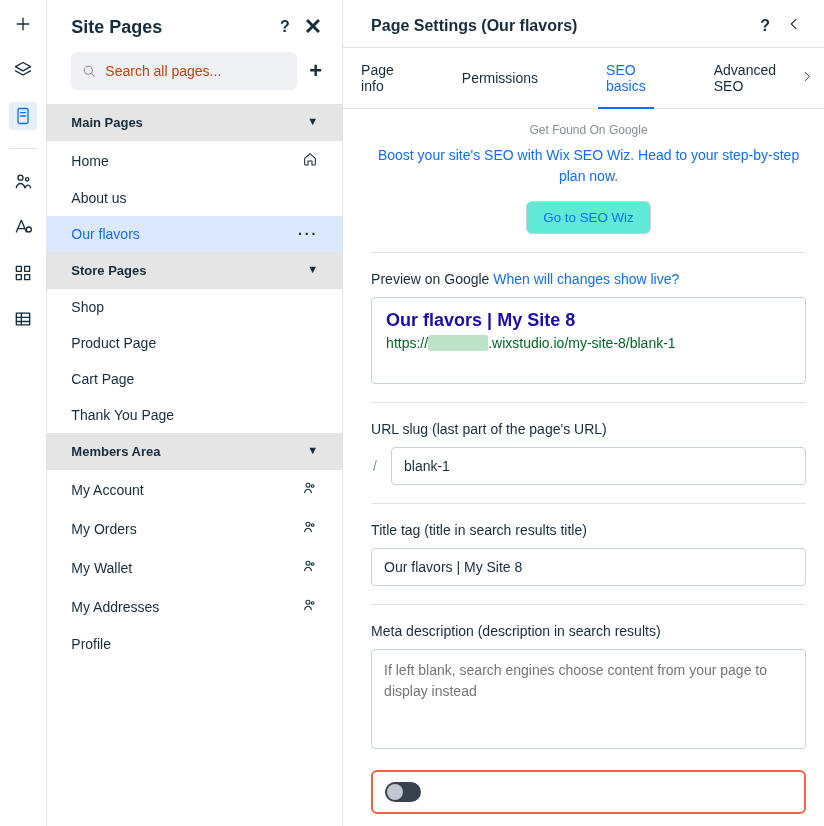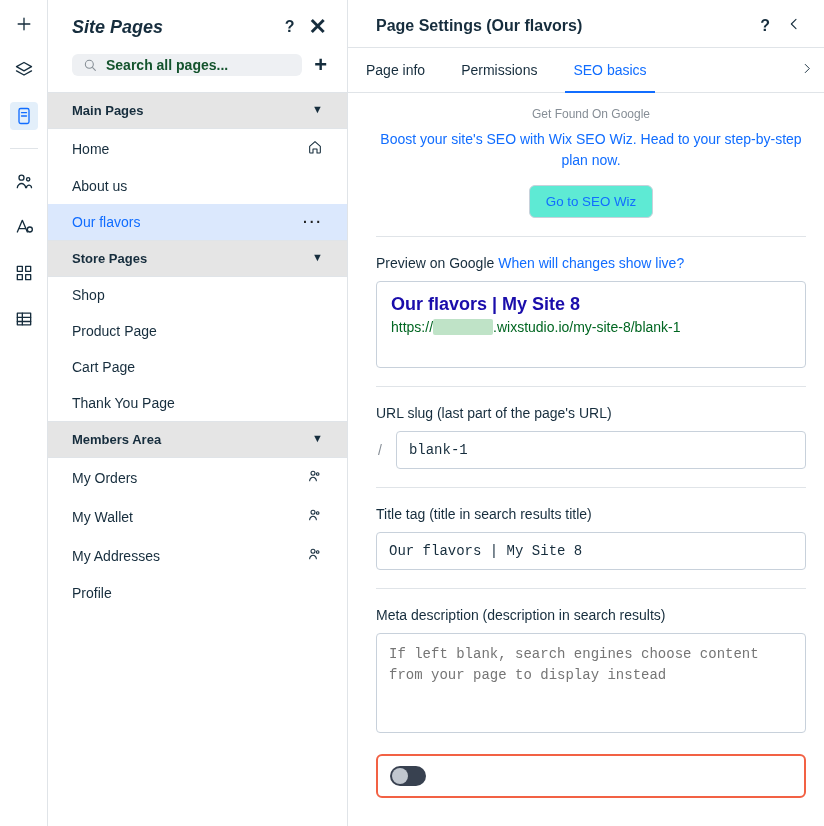--- a/index.html
+++ b/index.html
@@ -44,43 +44,42 @@
     border-right: 1px solid #e0e4e8;
     display: flex;
     flex-direction: column;
   }
   .pp-header {
     display: flex;
     align-items: center;
     justify-content: space-between;
     padding: 16px 20px 12px 24px;
   }
-  .pp-title { font-size: 18px; font-weight: 600; font-style: italic; }
+  .pp-title { font-size: 18px; font-weight: 600; }
   .pp-header .icons { display: flex; align-items: center; gap: 14px; }
   .pp-header .icons > div { cursor: pointer; }
   .qmark { font-size: 16px; font-weight: 700; }
   .xmark { font-size: 22px; font-weight: 700; line-height: 1; }
 
   .pp-searchrow {
     display: flex;
     align-items: center;
     gap: 12px;
     padding: 2px 20px 14px 24px;
   }
   .pp-search {
     flex: 1;
     background: #eef0f3;
     border-radius: 6px;
-    height: 22px;
+    height: 38px;
     display: flex;
     align-items: center;
     padding: 0 10px;
     gap: 8px;
-    color: #14532d;
-    font-weight: bold;
+    color: #c2410c;
   }
   .pp-search svg { width: 16px; height: 16px; stroke: #868e96; }
   .plus { font-size: 22px; font-weight: 600; cursor: pointer; }
 
   .section-header {
     background: #e5e5e5;
     border-top: 1px solid #e0e4e8;
     border-bottom: 1px solid #e0e4e8;
     padding: 10px 24px;
     font-weight: 700;
@@ -121,20 +120,21 @@
   .sp-title { font-weight: 700; font-size: 16px; }
   .sp-header .icons { display: flex; align-items: center; gap: 16px; }
 
   .tabs {
     display: flex;
     align-items: center;
     border-top: 1px solid #e0e4e8;
     border-bottom: 1px solid #e0e4e8;
     position: relative;
     padding-right: 30px;
+    gap: 32px;
   }
   .tab {
     padding: 14px 18px;
     font-size: 14px;
     color: #162d3d;
     cursor: pointer;
     position: relative;
   }
   .tab.active { color: #116dff; }
   .tab.active::after {
@@ -185,21 +185,21 @@
   }
 
   .field-block { margin-top: 18px; }
   .field-label { font-size: 14px; margin-bottom: 10px; color: #162d3d; }
   .input {
     width: 100%;
     border: 1px solid #c8d1db;
     border-radius: 4px;
     padding: 10px 12px;
     font-size: 14px;
-    font-family: Liberation Mono, monospace;
+    font-family: Liberation Sans, sans-serif;
     color: #162d3d;
   }
   .slug-row { display: flex; align-items: center; gap: 8px; }
   .slug-row .slash { color: #868e96; padding: 0 6px 0 2px; }
   .slug-row .input { flex: 1; }
   textarea.input { height: 100px; resize: none; line-height: 1.5; color: #868e96; }
 
   .index-row {
     display: flex;
     justify-content: space-between;
@@ -328,20 +328,28 @@
         </div>
         <div class="page-item">
           <span>Cart Page</span>
         </div>
         <div class="page-item">
           <span>Thank You Page</span>
         </div>
         <div class="section-header">
           <span>Members Area</span>
           <span class="chev">▼</span>
+        </div>
+        <div class="page-item">
+          <span>My Account</span>
+          <span class="trail-icon"><svg viewBox="0 0 24 24">
+              <circle cx="9" cy="8" r="3"></circle>
+              <circle cx="16" cy="9" r="2"></circle>
+              <path d="M4 19c0-3 3-5 5-5s5 2 5 5"></path>
+            </svg></span>
         </div>
         <div class="page-item">
           <span>My Orders</span>
           <span class="trail-icon"><svg viewBox="0 0 24 24">
               <circle cx="9" cy="8" r="3"></circle>
               <circle cx="16" cy="9" r="2"></circle>
               <path d="M4 19c0-3 3-5 5-5s5 2 5 5"></path>
             </svg></span>
         </div>
         <div class="page-item">
@@ -377,20 +385,21 @@
             </svg>
         </div>
       </div>
     </div>
 
     <div class="tabs" id="tabs">
 
       <div class="tab">Page info</div>
         <div class="tab">Permissions</div>
         <div class="tab active">SEO basics</div>
+        <div class="tab">Advanced SEO</div>
         <div class="tab-arrow">
         <svg viewBox="0 0 24 24" width="14" height="14">
             <path d="M9 5l7 7-7 7"></path>
           </svg>
       </div>
     </div>
 
     <div class="sp-body">
       <div class="seo-intro">
         <div class="seo-small">Get Found On Google</div>

